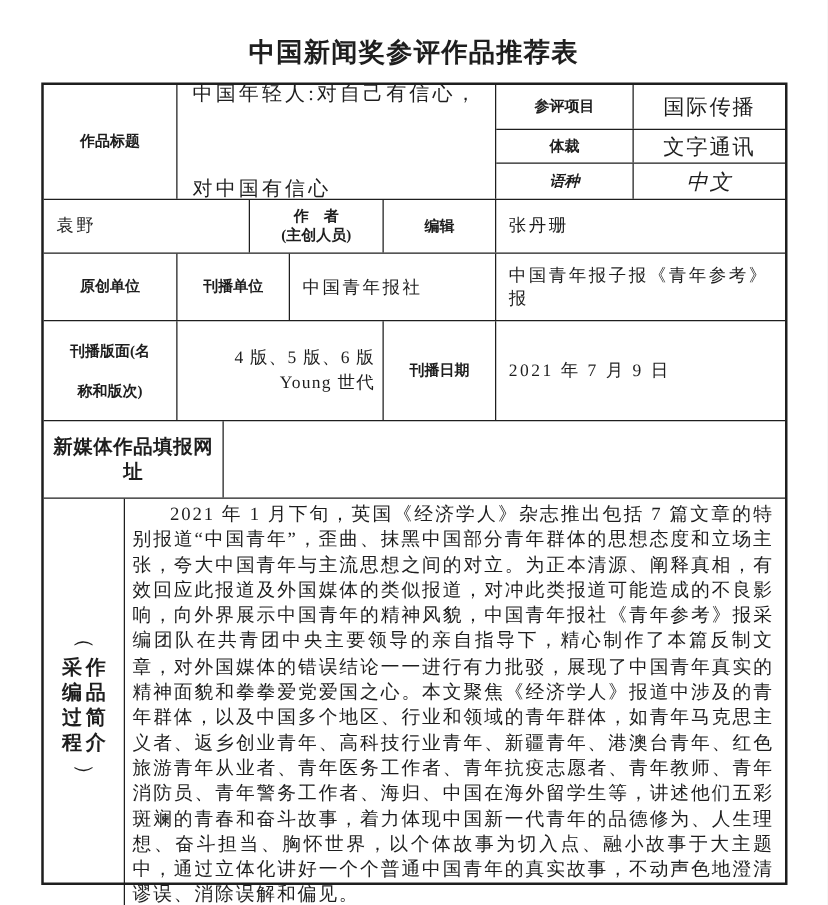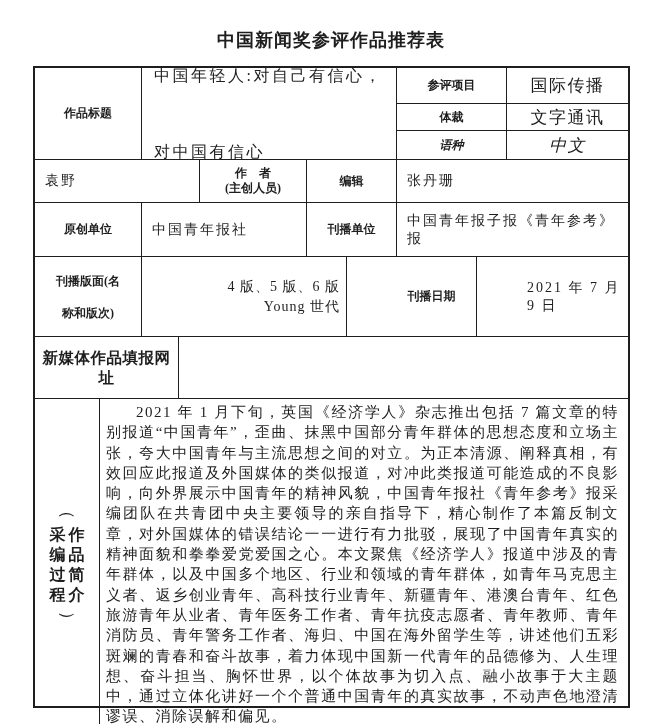--- a/index.html
+++ b/index.html
@@ -12,21 +12,21 @@
     position:relative;
     width:662px;height:724px;
     background:var(--page_bg);
     color:var(--ink);
     font-family:"Liberation Serif","DejaVu Serif",serif;
     overflow:hidden;
   }
   .doc-title{
     position:absolute;top:28px;left:0;width:100%;
     text-align:center;
-    font-size:18px;font-weight:bold;letter-spacing:1px;
+    font-size:21px;font-weight:bold;letter-spacing:1px;
   }
   .form-table{
     position:absolute;left:33px;top:66px;
     width:597px;height:642px;
     border:2px solid var(--border);
     box-sizing:border-box;
     display:flex;flex-direction:column;
     font-size:14px;
   }
   .row{display:flex;border-bottom:1.5px solid var(--border);box-sizing:border-box;}
@@ -51,21 +51,21 @@
   .w255{width:255px;flex:0 0 auto;}
   .w165{width:165px;flex:0 0 auto;}
   .w110{width:110px;flex:0 0 auto;}
   .w90{width:90px;flex:0 0 auto;}
   .w144{width:144px;flex:0 0 auto;}
   .w65{width:65px;flex:0 0 auto;}
   .grow{flex:1 1 auto;}
   .r1{height:92px;flex:0 0 auto;}
   .r2{height:43px;flex:0 0 auto;}
   .r3{height:54px;flex:0 0 auto;}
-  .r4{height:80px;flex:0 0 auto;gap:40px;}
+  .r4{height:80px;flex:0 0 auto;}
   .r5{height:62px;flex:0 0 auto;}
   .r6{flex:1 1 auto;}
   .title-value{
     flex-direction:column;align-items:flex-start;justify-content:center;
     padding-left:12px;font-size:16px;letter-spacing:2.5px;line-height:44px;gap:32px;
   }
   .subcol{display:flex;flex-direction:column;flex:1 1 auto;box-sizing:border-box;}
   .subrow{display:flex;border-bottom:1.5px solid var(--border);box-sizing:border-box;flex:0 0 auto;}
   .subrow:last-child{border-bottom:none;flex:1 1 auto;font-style:italic;}
   .subval{
@@ -135,22 +135,22 @@
       <div class="cell label w107">
         <div>作　者</div>
         <div>(主创人员)</div>
       </div>
       <div class="cell label w90">编辑</div>
       <div class="cell value grow">张丹珊</div>
     </div>
 
     <div class="row r3">
       <div class="cell label w107">原创单位</div>
+      <div class="cell label w90">刊播单位</div>
       <div class="cell value w165">中国青年报社</div>
-      <div class="cell label w90">刊播单位</div>
       <div class="cell value grow">中国青年报子报《青年参考》报</div>
     </div>
 
     <div class="row r4">
       <div class="cell label w107 two-line-label">
         <div>刊播版面(名</div>
         <div>称和版次)</div>
       </div>
       <div class="cell value w165 layout-value">4 版、5 版、6 版 Young 世代</div>
       <div class="cell label w90">刊播日期</div>

